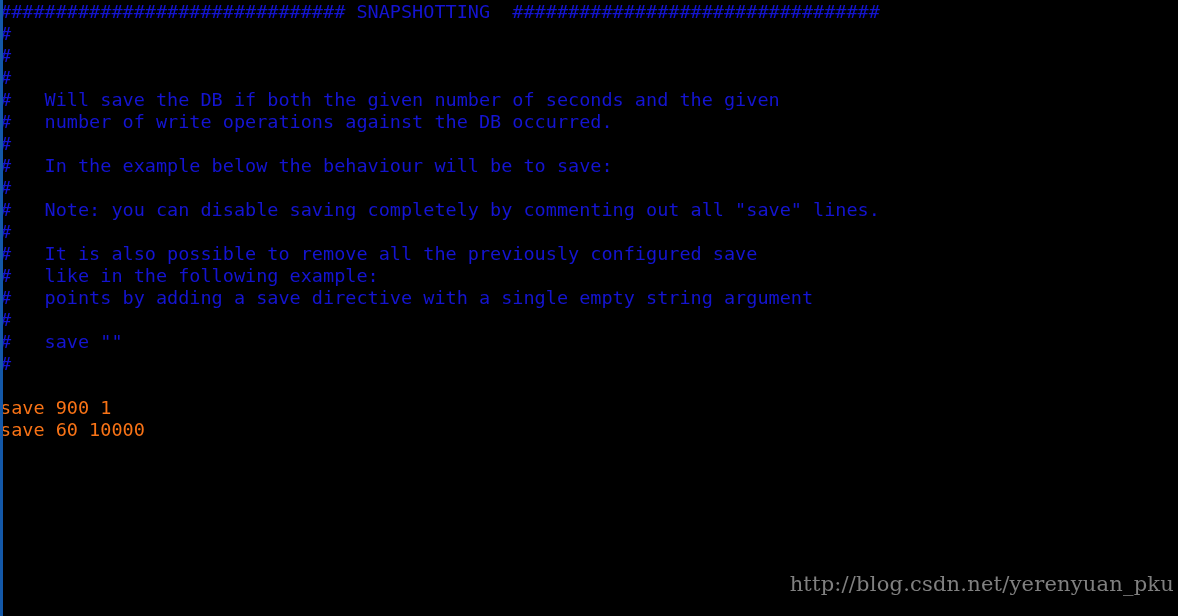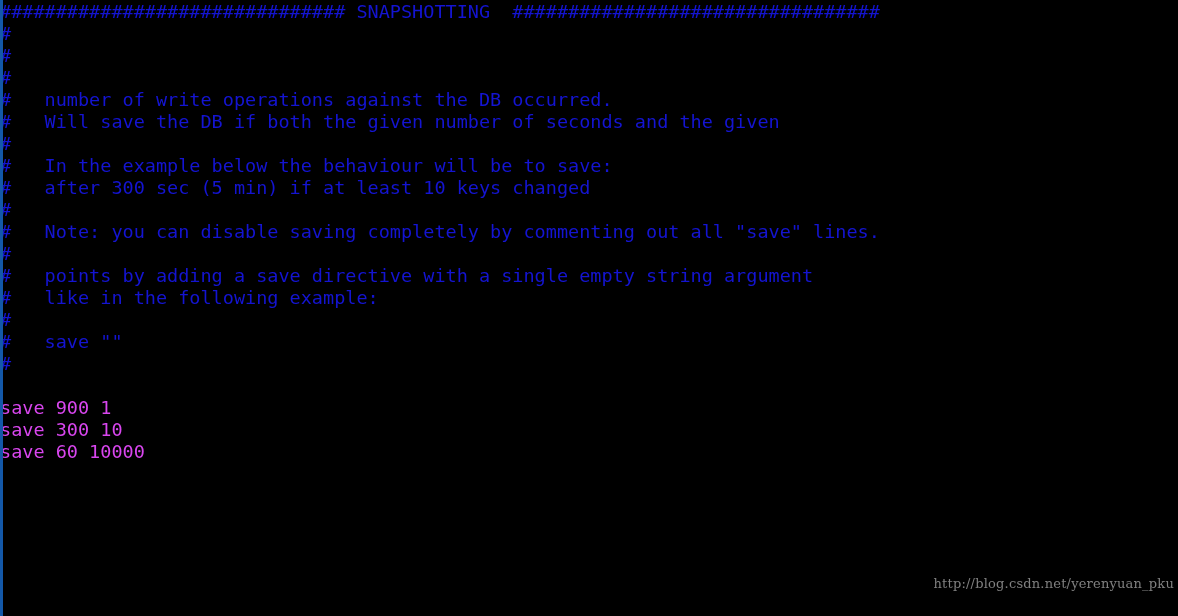--- a/index.html
+++ b/index.html
@@ -47,64 +47,63 @@
     height: 22px;
     line-height: 22px;
     font-size: 18.5px;
     letter-spacing: 0px;
     white-space: pre;
     font-family: "DejaVu Sans Mono", "Liberation Mono", monospace;
     -webkit-font-smoothing: none;
   }
 
   .line.comment { color: #1414d2; }
-  .line.directive { color: #d946ef; }
+  .line.directive { color: #f97316; }
   .line.blank { color: #000000; }
 
   #watermark {
     position: absolute;
     right: 4px;
     bottom: 22px;
     color: #808080;
     font-family: "DejaVu Serif", "Liberation Serif", serif;
-    font-size: 13px;
+    font-size: 21px;
     line-height: 20px;
     white-space: pre;
     letter-spacing: 0.2px;
     z-index: 8;
   }
 </style>
 </head>
 <body>
 
 <div id="terminal">
 
   <div id="left-edge-strip"></div>
 
   <div id="code-area">
       <div class="line comment">############################### SNAPSHOTTING  #################################</div>
       <div class="line comment">#</div>
       <div class="line comment">#</div>
       <div class="line comment">#</div>
+      <div class="line comment">#   Will save the DB if both the given number of seconds and the given</div>
       <div class="line comment">#   number of write operations against the DB occurred.</div>
-      <div class="line comment">#   Will save the DB if both the given number of seconds and the given</div>
       <div class="line comment">#</div>
       <div class="line comment">#   In the example below the behaviour will be to save:</div>
-      <div class="line comment">#   after 300 sec (5 min) if at least 10 keys changed</div>
       <div class="line comment">#</div>
       <div class="line comment">#   Note: you can disable saving completely by commenting out all "save" lines.</div>
       <div class="line comment">#</div>
+      <div class="line comment">#   It is also possible to remove all the previously configured save</div>
+      <div class="line comment">#   like in the following example:</div>
       <div class="line comment">#   points by adding a save directive with a single empty string argument</div>
-      <div class="line comment">#   like in the following example:</div>
       <div class="line comment">#</div>
       <div class="line comment">#   save ""</div>
       <div class="line comment">#</div>
       <div class="line blank"> </div>
       <div class="line directive">save 900 1</div>
-      <div class="line directive">save 300 10</div>
       <div class="line directive">save 60 10000</div>
       <div class="line blank"> </div>
       <div class="line blank"> </div>
     </div>
 
   <div id="watermark">http://blog.csdn.net/yerenyuan_pku</div>
 
 </div>
 
 </body></html>

